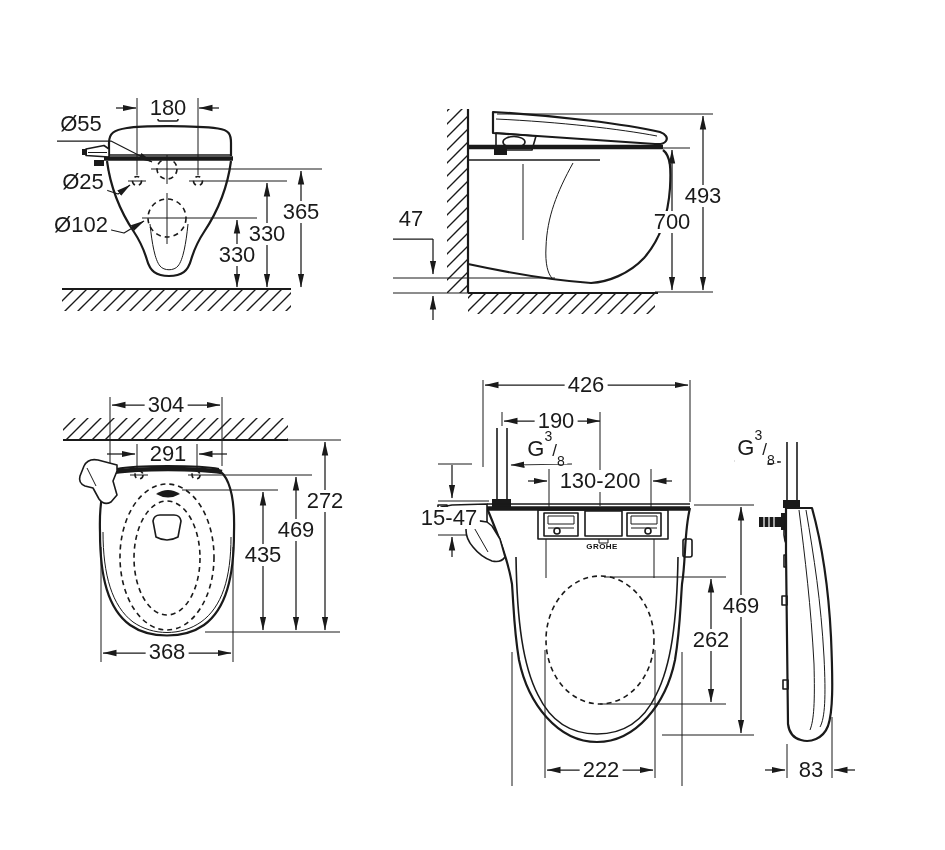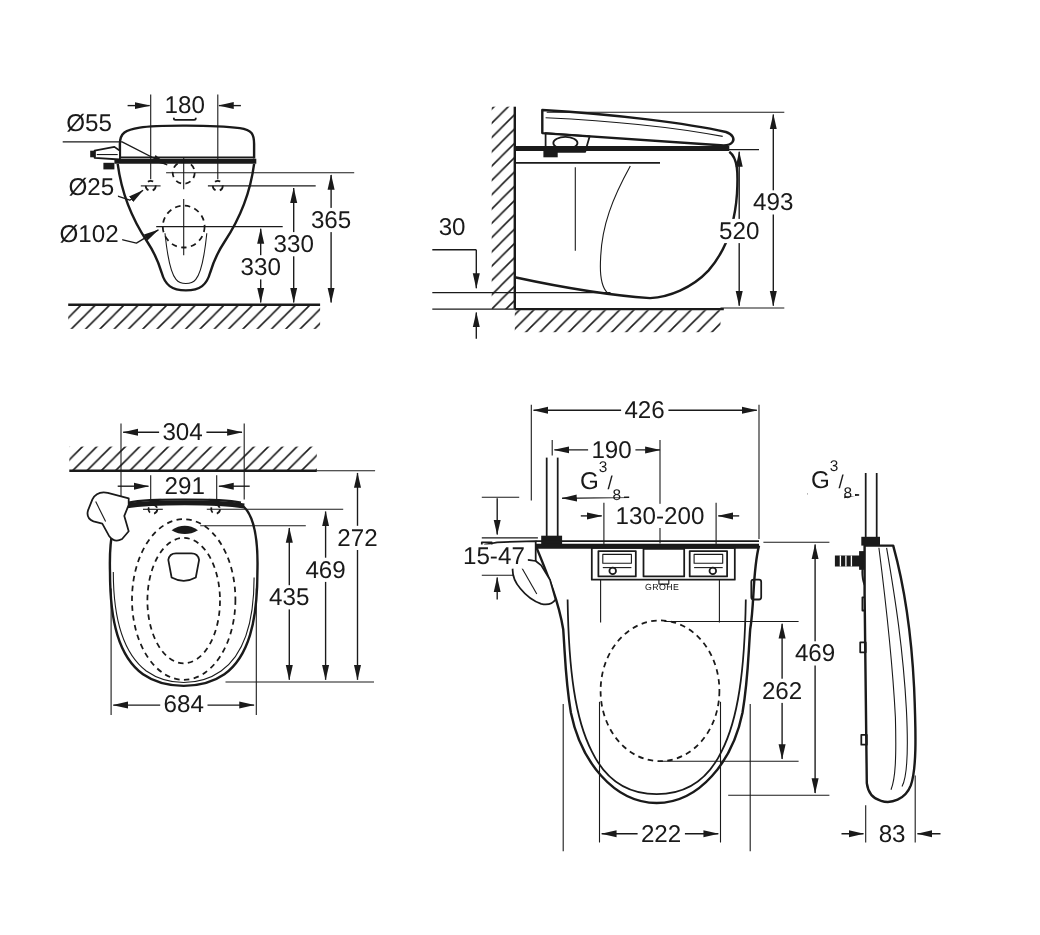--- a/index.html
+++ b/index.html
@@ -1,33 +1,33 @@
 <!DOCTYPE html>
 <html><head>
 <meta charset="utf-8">
 <style>
   html,body{margin:0;padding:0;background:#fff;}
   .stage{position:relative;width:945px;height:774px;background:#ffffff;
-         font-family:"Liberation Sans",sans-serif;overflow:hidden;}
+         font-family:"Liberation Sans",sans-serif;overflow:hidden;margin-top:12px;}
   .stage svg{position:absolute;left:0;top:0;}
   svg .ln{stroke:#1a1a1a;fill:none;stroke-linejoin:round;}
   svg .f{fill:#1a1a1a;stroke:none;}
   svg .wfill{fill:#ffffff;}
   svg .w1{stroke-width:1;}
   svg .w13{stroke-width:1.25;}
   svg .w15{stroke-width:1.6;}
   svg .w2{stroke-width:2.2;}
   svg .w4{stroke-width:4.5;}
   svg .dsh{stroke-dasharray:5 4;}
   .dim{position:absolute;transform:translate(-50%,-50%);font-size:22px;line-height:1;
        color:#1a1a1a;background:#fff;padding:0 3px;white-space:nowrap;}
   .thread sup{position:relative;top:-7px;font-size:14px;}
   .thread sub{position:relative;top:4px;font-size:14px;}
   .thread .sl{font-size:17px;}
-  .brand-label{position:absolute;transform:translate(-50%,-50%);font-size:8px;font-weight:normal;
+  .brand-label{position:absolute;transform:translate(-50%,-50%);font-size:8px;font-weight:bold;
        letter-spacing:.4px;color:#111;background:transparent;}
 </style>
 </head>
 <body>
 
 <div class="stage">
 
 <svg width="945" height="850" viewBox="0 0 945 850">
   <defs>
     <marker id="ah" viewBox="0 0 14 8" refX="13.5" refY="4" markerWidth="14" markerHeight="8" orient="auto-start-reverse" markerUnits="userSpaceOnUse">
@@ -249,30 +249,30 @@
 </svg>
 
 <div class="dim" style="left:168px;top:96px">180</div>
 <div class="dim" style="left:81px;top:112px">Ø55</div>
 <div class="dim" style="left:83px;top:170px">Ø25</div>
 <div class="dim" style="left:81px;top:213px">Ø102</div>
 <div class="dim" style="left:301px;top:200px">365</div>
 <div class="dim" style="left:267px;top:222px">330</div>
 <div class="dim" style="left:237px;top:243px">330</div>
 
-<div class="dim" style="left:411px;top:207px">30</div>
+<div class="dim" style="left:411px;top:207px">47</div>
 <div class="dim" style="left:703px;top:184px">493</div>
-<div class="dim" style="left:672px;top:210px">520</div>
+<div class="dim" style="left:672px;top:210px">700</div>
 
 <div class="dim" style="left:166px;top:393px">304</div>
 <div class="dim" style="left:168px;top:442px">291</div>
 <div class="dim" style="left:325px;top:489px">272</div>
 <div class="dim" style="left:296px;top:518px">469</div>
 <div class="dim" style="left:263px;top:543px">435</div>
-<div class="dim" style="left:167px;top:640px">684</div>
+<div class="dim" style="left:167px;top:640px">368</div>
 
 <div class="dim" style="left:586px;top:373px">426</div>
 <div class="dim" style="left:556px;top:409px">190</div>
 <div class="dim thread" style="left:546px;top:438px"><span>G</span><sup>3</sup><span class="sl">/</span><sub>8</sub></div>
 <div class="dim" style="left:600px;top:469px">130-200</div>
 <div class="dim" style="left:449px;top:506px">15-47</div>
 <div class="dim" style="left:741px;top:594px">469</div>
 <div class="dim" style="left:711px;top:628px">262</div>
 <div class="dim" style="left:601px;top:758px">222</div>
 <div class="dim" style="left:600px;top:790px">360</div>

